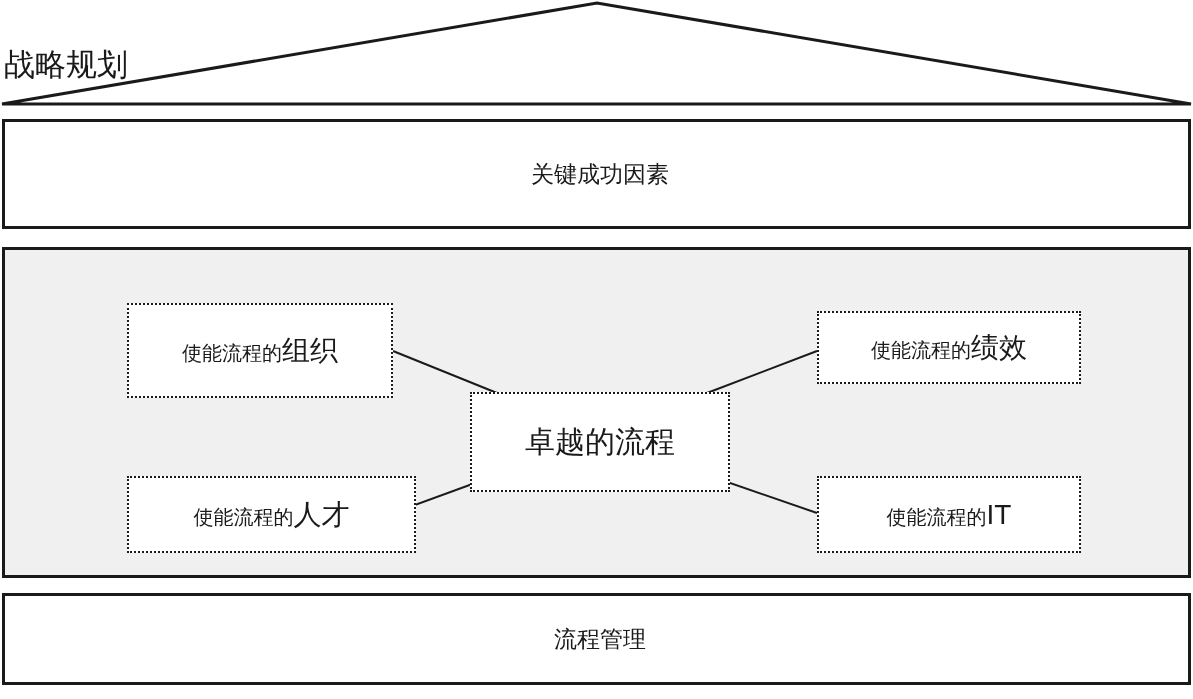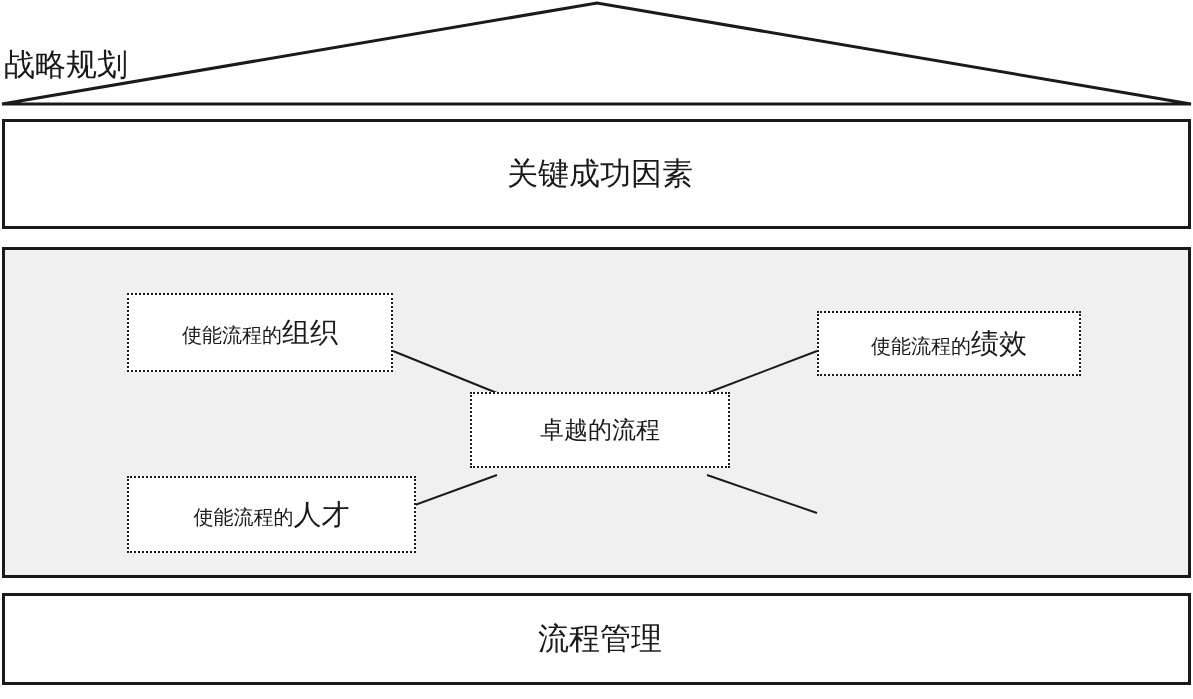--- a/index.html
+++ b/index.html
@@ -33,21 +33,21 @@
 
   .bar {
     position: absolute;
     left: 2px;
     width: 1189px;
     border: 3px solid var(--line, #1a1a1a);
     background: var(--box-fill, #fff);
     display: flex;
     align-items: center;
     justify-content: center;
-    font-size: 31px;
+    font-size: 23px;
     z-index: 2;
     padding-left: 7px;
   }
   .bar-csf { top: 119px; height: 110px; }
   .bar-process { top: 593px; height: 92px; }
 
   .panel {
     position: absolute;
     left: 2px; top: 247px;
     width: 1189px; height: 331px;
@@ -70,25 +70,25 @@
     background: var(--box-fill, #fff);
     display: flex;
     align-items: center;
     justify-content: center;
     z-index: 2;
   }
   .dbox .txt { white-space: nowrap; }
   .dbox .prefix { font-size: 20px; }
   .dbox .term { font-size: 28px; }
 
-  .box-tl { left: 127px; top: 293px; width: 266px; height: 79px; }
-  .box-tr { left: 817px; top: 311px; width: 264px; height: 65px; }
+  .box-tl { left: 127px; top: 303px; width: 266px; height: 95px; }
+  .box-tr { left: 817px; top: 311px; width: 264px; height: 73px; }
   .box-bl { left: 127px; top: 476px; width: 289px; height: 77px; }
   .box-br { left: 817px; top: 476px; width: 264px; height: 77px; }
-  .box-center { left: 470px; top: 392px; width: 260px; height: 76px; font-size: 24px; }
+  .box-center { left: 470px; top: 392px; width: 260px; height: 100px; font-size: 30px; }
 </style>
 </head>
 <body>
 
 <div class="stage">
 
   <svg class="overlay" viewBox="0 0 1193 699" xmlns="http://www.w3.org/2000/svg">
     <polygon points="2,104 597,3 1191,104"></polygon>
     <line x1="393" y1="351" x2="497" y2="393"></line>
     <line x1="817" y1="351" x2="707" y2="393"></line>
@@ -113,18 +113,21 @@
   </div>
 
   <div class="dbox box-center">
     <span class="txt">卓越的流程</span>
   </div>
 
   <div class="dbox box-bl">
     <span class="txt"><span class="prefix">使能流程的</span><span class="term">人才</span></span>
   </div>
 
+  <div class="dbox box-br">
+    <span class="txt"><span class="prefix">使能流程的</span><span class="term">IT</span></span>
+  </div>
 
   <div class="bar bar-process">
     <span>流程管理</span>
   </div>
 
 </div>
 
 </body></html>

